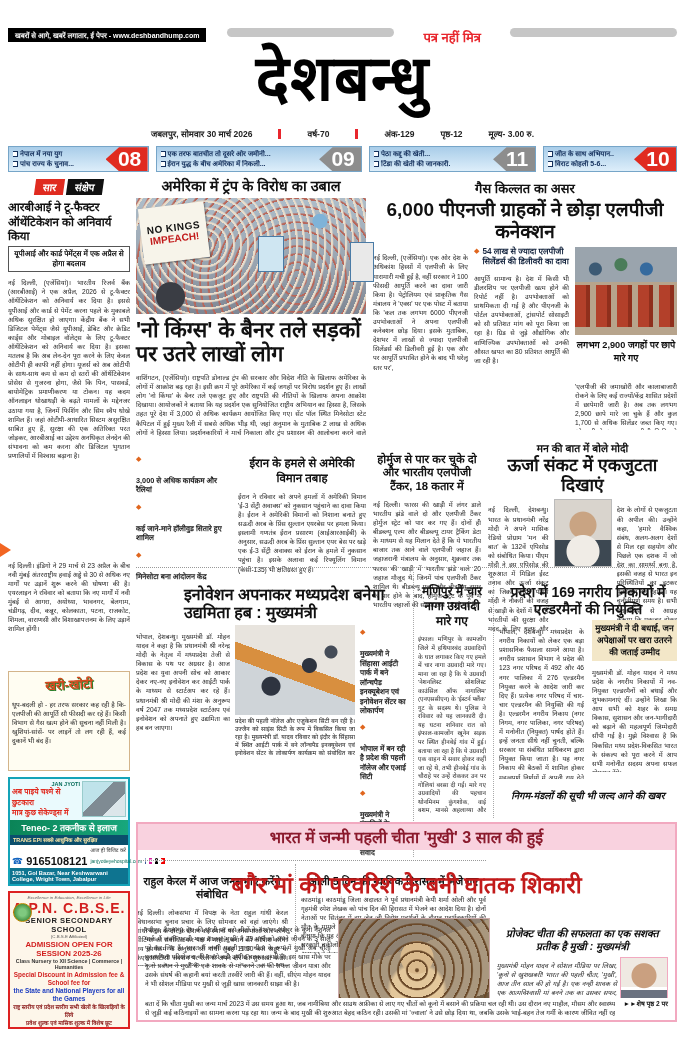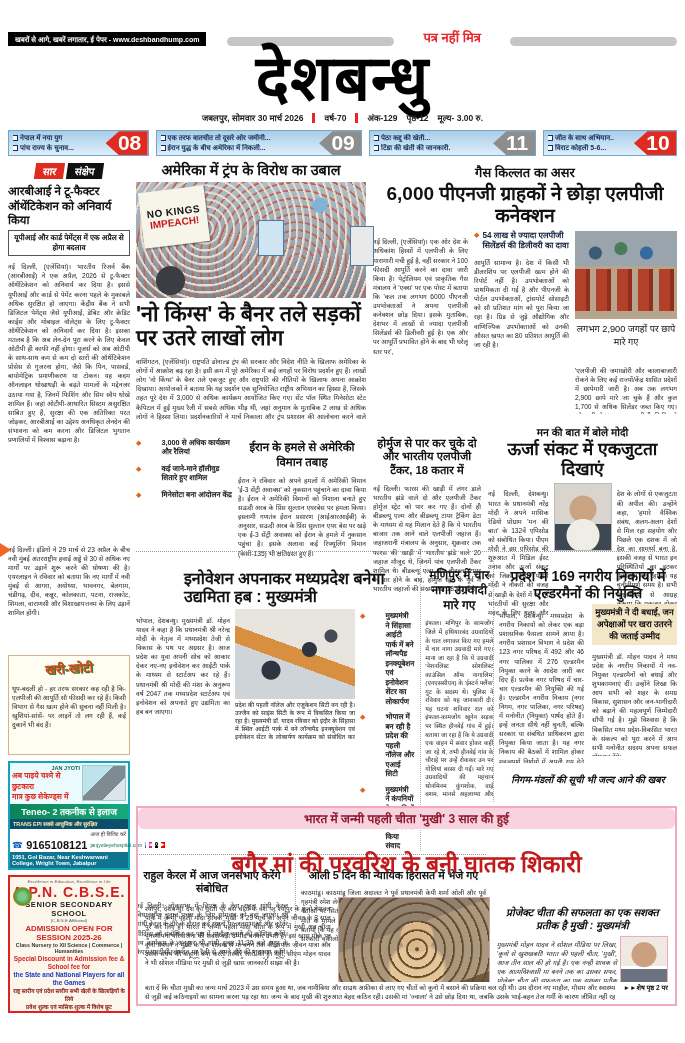--- a/index.html
+++ b/index.html
@@ -1,26 +1,26 @@
 <!DOCTYPE html>
 <html><head>
 <meta charset="utf-8">
 <style>
   html,body{margin:0;padding:0;background:#ffffff;}
   body{font-family:"Liberation Sans","DejaVu Sans",sans-serif;color:#111;}
   .page{position:relative;width:685px;height:1043px;margin:0 auto;background:#fff;overflow:hidden;}
   .inner{padding:0 8px;}
   .clamp{overflow:hidden;}
   
-  .topline{display:flex;align-items:flex-end;gap:21px;margin-top:28px;}
+  .topline{display:flex;align-items:flex-start;gap:21px;margin-top:28px;}
   .blackbar{background:#000;color:#fff;font-size:7px;font-weight:bold;padding:2.5px 7px;white-space:nowrap;}
   .graybar{flex:1;height:9px;background:#c6c6c6;border-radius:5px;}
   .motto{color:#e8262d;font-weight:900;font-size:13px;white-space:nowrap;padding:0 8px;}
   .logo{text-align:center;font-size:63px;font-weight:900;letter-spacing:1px;line-height:1.02;color:#000;}
-  .dateline{display:flex;justify-content:center;align-items:flex-end;gap:9px;font-size:8.5px;font-weight:bold;color:#222;margin-top:2px;}
+  .dateline{display:flex;justify-content:center;align-items:flex-end;gap:26px;font-size:8.5px;font-weight:bold;color:#222;margin-top:18px;}
   .redsep{width:3px;height:10px;background:#e8262d;display:inline-block;}
   
   .teasers{display:flex;gap:7px;margin-top:7px;}
   .teaser{display:flex;align-items:stretch;background:linear-gradient(180deg,#a9cde9,#ddeefa);border:1px solid #76a5c8;}
   .t1{flex:1.05;} .t2{flex:1.55;} .t3{flex:1.25;} .t4{flex:1.0;}
   .teaser-lines{flex:1;display:flex;flex-direction:column;justify-content:center;gap:2px;padding:2px 4px;}
   .t-line{font-size:7px;font-weight:bold;color:#14305c;display:flex;align-items:center;line-height:1.2;white-space:nowrap;overflow:hidden;}
   .bullet-sq{display:inline-block;width:4px;height:4px;background:#fff;outline:1px solid #14305c;margin-right:3px;flex:none;}
   .badge{width:36px;flex:none;color:#fff;font-size:21px;font-weight:900;display:flex;align-items:center;justify-content:center;clip-path:polygon(0 50%,32% 0,100% 0,100% 100%,32% 100%);padding-left:6px;}
   .badge-red{background:#e02b20;} .badge-gray{background:#8d8d8d;}
@@ -55,42 +55,42 @@
   .sign{position:absolute;left:5px;top:7px;width:66px;height:56px;background:#f7f4ea;transform:rotate(-7deg);display:flex;flex-direction:column;align-items:center;justify-content:center;box-shadow:1px 1px 2px rgba(0,0,0,.4);}
   .sign-l1{font-size:10px;font-weight:900;color:#111;letter-spacing:.5px;}
   .sign-l2{font-size:10px;font-weight:900;color:#c21a1a;}
   .placard{position:absolute;background:#cfe6f2;border:1px solid #4a7ba6;}
   .p1{left:122px;top:38px;width:24px;height:34px;}
   .p2{left:214px;top:44px;width:22px;height:38px;background:#e9e9e9;}
   .trump-head{font-size:21.5px;font-weight:900;line-height:1.1;margin:5px 0 3px;}
   .trump-body{height:64px;}
   .trump-lower{display:flex;gap:6px;margin-top:4px;}
   .bullets{width:96px;flex:none;display:flex;flex-direction:column;gap:7px;padding-top:10px;}
-  .b-item{display:flex;gap:20px;font-size:7.3px;font-weight:bold;line-height:1.3;color:#222;}
+  .b-item{display:flex;gap:13px;font-size:7.3px;font-weight:bold;line-height:1.3;color:#222;flex-direction:column;}
   .dia{color:#e0661e;font-size:7px;flex:none;}
   .iran-box{flex:1;}
   .iran-head{font-size:11.5px;font-weight:900;text-align:center;margin-bottom:3px;}
   
   .right-col{flex:1;display:flex;flex-direction:column;}
   .lpg-kicker{font-size:13px;font-weight:900;text-align:center;}
   .lpg-head{font-size:19px;font-weight:900;text-align:center;line-height:1.12;margin:2px 0 5px;}
   .lpg-row{display:flex;gap:6px;}
   .lpg-b1{width:95px;flex:none;height:150px;}
   .lpg-mid{width:95px;flex:none;}
   .lpg-bullet{display:flex;gap:3px;font-size:8.2px;font-weight:900;color:#15253f;line-height:1.25;margin-bottom:4px;}
   .lpg-b2{height:118px;}
   .lpg-photo-col{flex:1;}
   .lpg-photo{height:88px;position:relative;background:
      radial-gradient(circle at 20% 25%, #3c5a74 0 6px, transparent 7px),
      radial-gradient(circle at 45% 20%, #4a7c59 0 6px, transparent 7px),
      radial-gradient(circle at 70% 25%, #356a9e 0 6px, transparent 7px),
      linear-gradient(180deg,#9aa4ad 0 40%,#b7a48c 40% 100%);}
   .lpg-photo::after{content:"";position:absolute;left:0;right:0;bottom:8px;height:42px;
      background:repeating-linear-gradient(90deg,#b3402a 0 11px,#8f2f1c 11px 15px,rgba(0,0,0,0) 15px 21px);}
-  .lpg-caption{font-size:9.2px;font-weight:400;text-align:center;margin:3px 0 18px;}
+  .lpg-caption{font-size:9.2px;font-weight:700;text-align:center;margin:3px 0 18px;}
   
   .row-sub{display:flex;gap:7px;margin-top:5px;}
   .hormuz{width:108px;flex:none;}
   .hormuz-head{font-size:11.3px;font-weight:900;text-align:center;line-height:1.2;margin-bottom:3px;}
   .hormuz-body{height:128px;}
   .mann{flex:1;}
   .mann-kicker{font-size:10.5px;font-weight:900;text-align:center;}
   .mann-head{font-size:17.5px;font-weight:900;text-align:center;line-height:1.1;margin:1px 0 4px;}
   .mann-row{display:flex;gap:5px;}
   .mann-c{flex:1;height:128px;}
@@ -125,21 +125,21 @@
   .band3 .hbody{height:58px;}
   .pradesh{flex:1;border-left:1px dotted #aaa;padding-left:5px;display:flex;flex-direction:column;}
   .pradesh-head{font-size:14px;font-weight:900;text-align:center;line-height:1.2;margin-bottom:3px;}
   .pradesh-cols{display:flex;gap:8px;}
   .p-col{flex:1;height:152px;}
   .highlight{background:#f3e7c8;font-size:8.6px;font-weight:900;text-align:center;padding:3px 2px;margin-bottom:3px;line-height:1.35;}
   .pradesh-subhead{font-size:9.6px;font-weight:900;font-style:italic;text-align:center;margin-top:3px;}
   .pradesh-subbody{font-style:italic;height:56px;margin-top:2px;}
   
   .feature{border:2px solid #f2a9c0;margin-top:4px;height:196px;display:flex;flex-direction:column;}
-  .feature-strip{background:#f9d2df;color:#8b1a2d;font-weight:900;font-size:12px;text-align:center;padding:2px 0;border-radius:6px;}
+  .feature-strip{background:#f9d2df;color:#8b1a2d;font-weight:900;font-size:16px;text-align:center;padding:2px 0;}
   .feature-head{color:#c21a1a;font-size:23px;font-weight:900;text-align:center;padding:2px 0 3px;}
   .feature-row{display:flex;gap:7px;padding:0 7px;flex:1;overflow:hidden;}
   .feat-body{flex:1.3;}
   .cheetah-photo{width:150px;flex:none;height:128px;position:relative;background:
      repeating-radial-gradient(circle at 52% 40%, #6b4a2a 0 1.3px, transparent 2.6px 9px),
      radial-gradient(circle at 52% 30%, #d9b98c 0 16px, transparent 17px),
      radial-gradient(ellipse at 52% 55%, #e3c79b 0 26px, transparent 30px),
      linear-gradient(160deg,#8f8273 0 30%,#a9977e 30% 70%,#6e5a41 70%);border:1px solid #caa;}
   .cheetah-photo::after{content:"";position:absolute;left:-6px;bottom:14px;width:170px;height:16px;background:#5c4328;transform:rotate(-7deg);}
   .feat-side{flex:1.2;}

